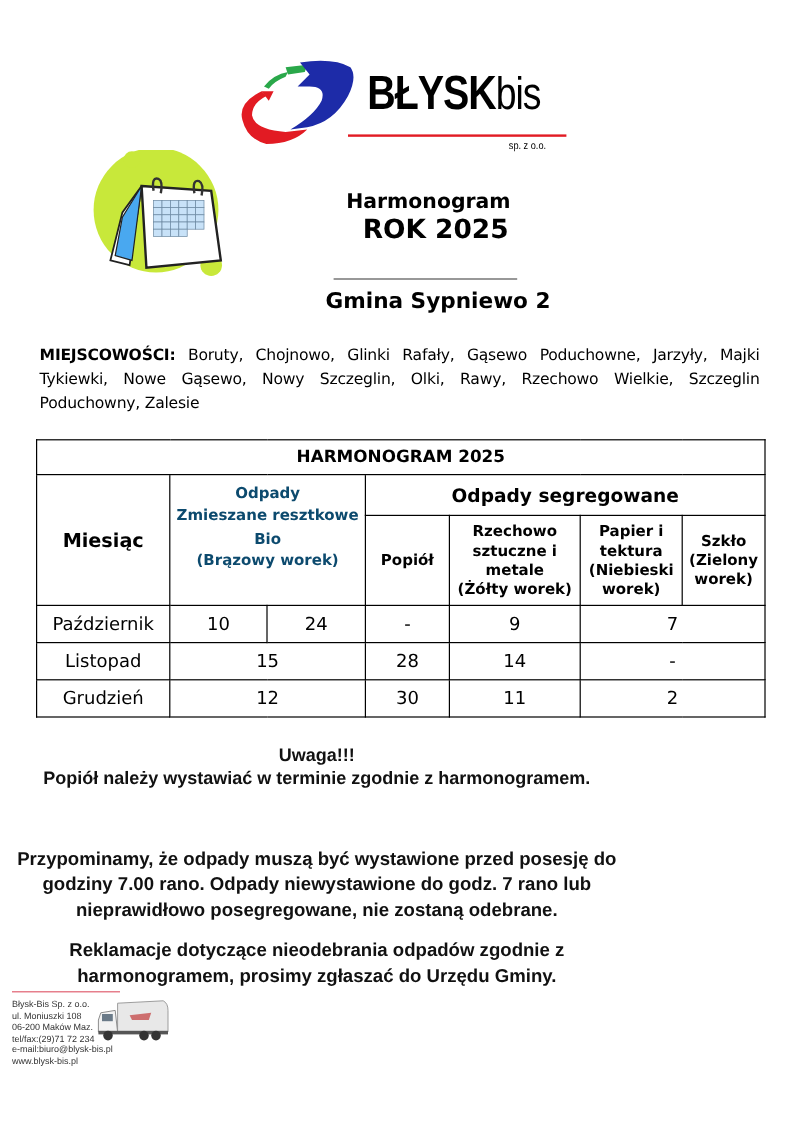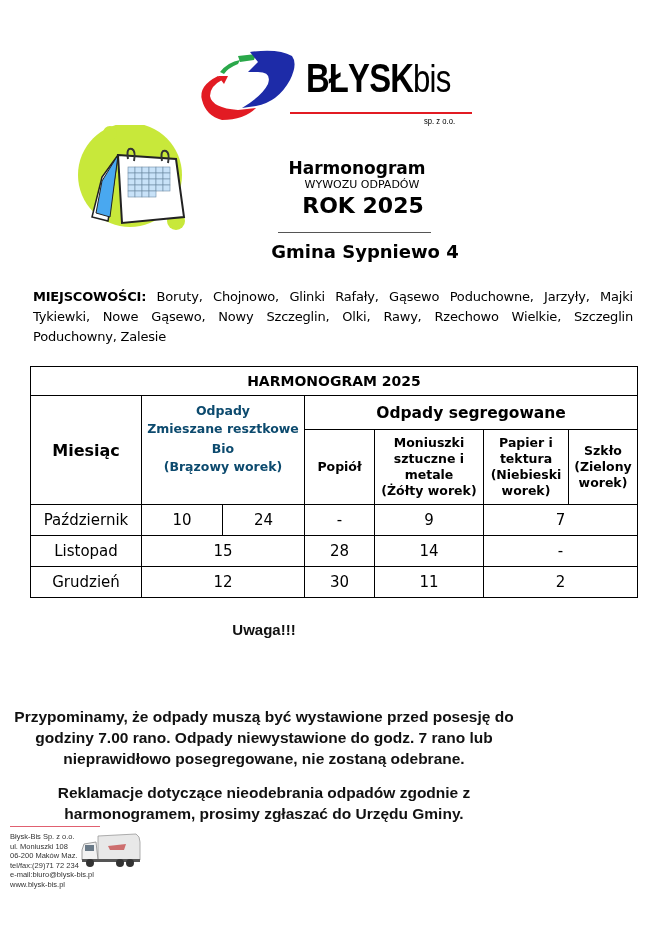--- a/index.html
+++ b/index.html
@@ -89,25 +89,24 @@
         <rect x="70" y="66" width="7" height="6"></rect>
         <rect x="77" y="66" width="7" height="6"></rect>
     </g>
     <path d="M56 34 Q54 22 60 24 Q64 26 62 36" fill="none" stroke="#333" stroke-width="2"></path>
     <path d="M90 36 Q88 24 94 26 Q98 28 96 38" fill="none" stroke="#333" stroke-width="2"></path>
   </svg>
 </div>
 
 <div class="abs title-block">
   <div class="t1">Harmonogram</div>
-  <div class="t2">WYWOZU ODPADÓW</div>
   <div class="t3">ROK 2025</div>
 </div>
 <div class="abs hr"></div>
-<div class="abs t4">Gmina Sypniewo 4</div>
+<div class="abs t4">Gmina Sypniewo 2</div>
 
 <div class="abs loc">
   <b>MIEJSCOWOŚCI:</b>
   <span>Boruty, Chojnowo, Glinki Rafały, Gąsewo Poduchowne, Jarzyły, Majki Tykiewki, Nowe Gąsewo, Nowy Szczeglin, Olki, Rawy, Rzechowo Wielkie, Szczeglin Poduchowny, Zalesie</span>
 </div>
 
 <table class="sched">
   <colgroup>
     <col style="width:111px">
       <col style="width:81px">
@@ -127,21 +126,21 @@
       <div>Odpady</div>
       <div>Zmieszane resztkowe</div>
       <div style="margin-top:2px">Bio</div>
       <div>(Brązowy worek)</div>
     </th>
     <th colspan="4" class="th-seg">Odpady segregowane</th>
   </tr>
   <tr>
     <th class="th-sub">Popiół</th>
     <th class="th-sub">
-      <div>Moniuszki</div>
+      <div>Rzechowo</div>
       <div>sztuczne i</div>
       <div>metale</div>
       <div>(Żółty worek)</div>
     </th>
     <th class="th-sub">
       <div>Papier i</div>
       <div>tektura</div>
       <div>(Niebieski</div>
       <div>worek)</div>
     </th>
@@ -171,20 +170,21 @@
     <td class="cell" colspan="2">12</td>
     <td class="cell">30</td>
     <td class="cell">11</td>
     <td class="cell" colspan="2">2</td>
   </tr>
 </tbody>
   </table>
 
 <div class="abs notes n1">
   <div>Uwaga!!!</div>
+  <div>Popiół należy wystawiać w terminie zgodnie z harmonogramem.</div>
 </div>
 <div class="abs notes n2">Przypominamy, że odpady muszą być wystawione przed posesję do godziny 7.00 rano. Odpady niewystawione do godz. 7 rano lub nieprawidłowo posegregowane, nie zostaną odebrane.</div>
 <div class="abs notes n3" style="padding:0 10px; box-sizing:border-box;">Reklamacje dotyczące nieodebrania odpadów zgodnie z harmonogramem, prosimy zgłaszać do Urzędu Gminy.</div>
 
 <div class="abs footer-line"></div>
 <div class="abs footer-text">
   <div>Błysk-Bis Sp. z o.o.</div>
   <div>ul. Moniuszki 108</div>
   <div>06-200 Maków Maz.</div>
   <div>tel/fax:(29)71 72 234</div>

